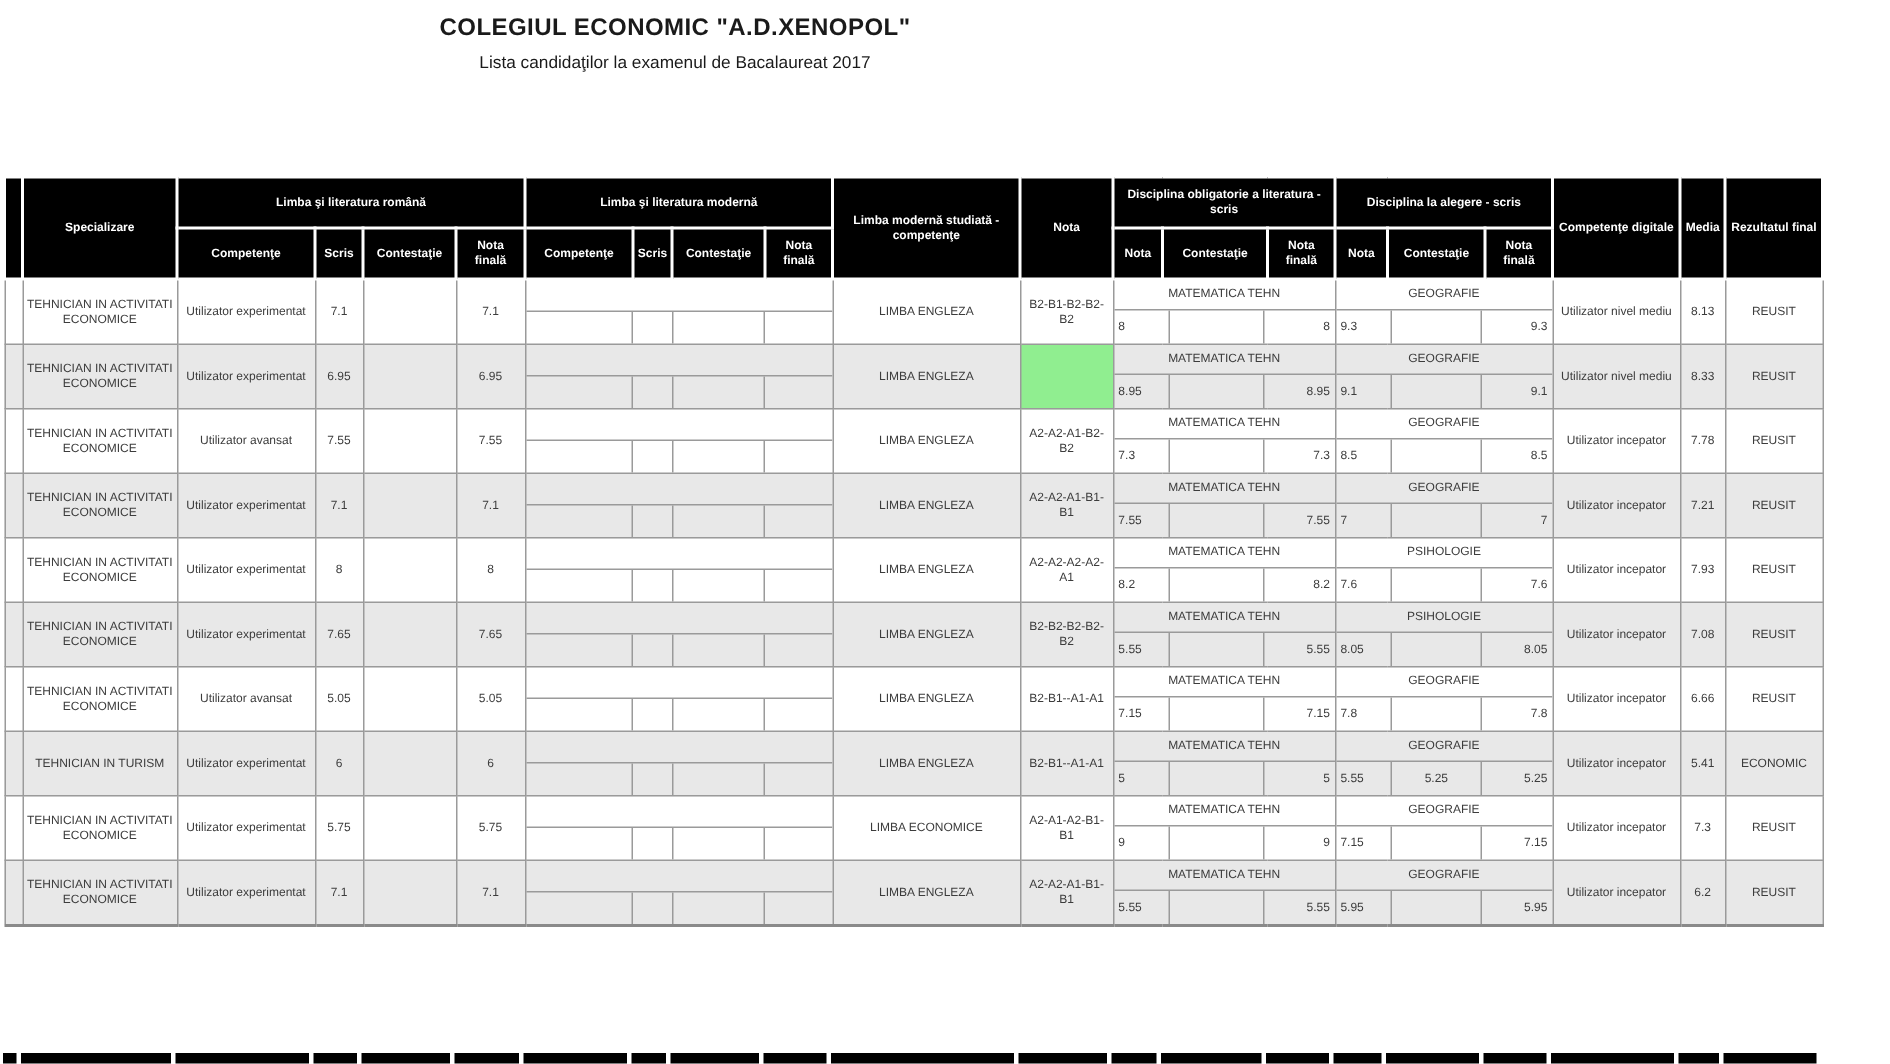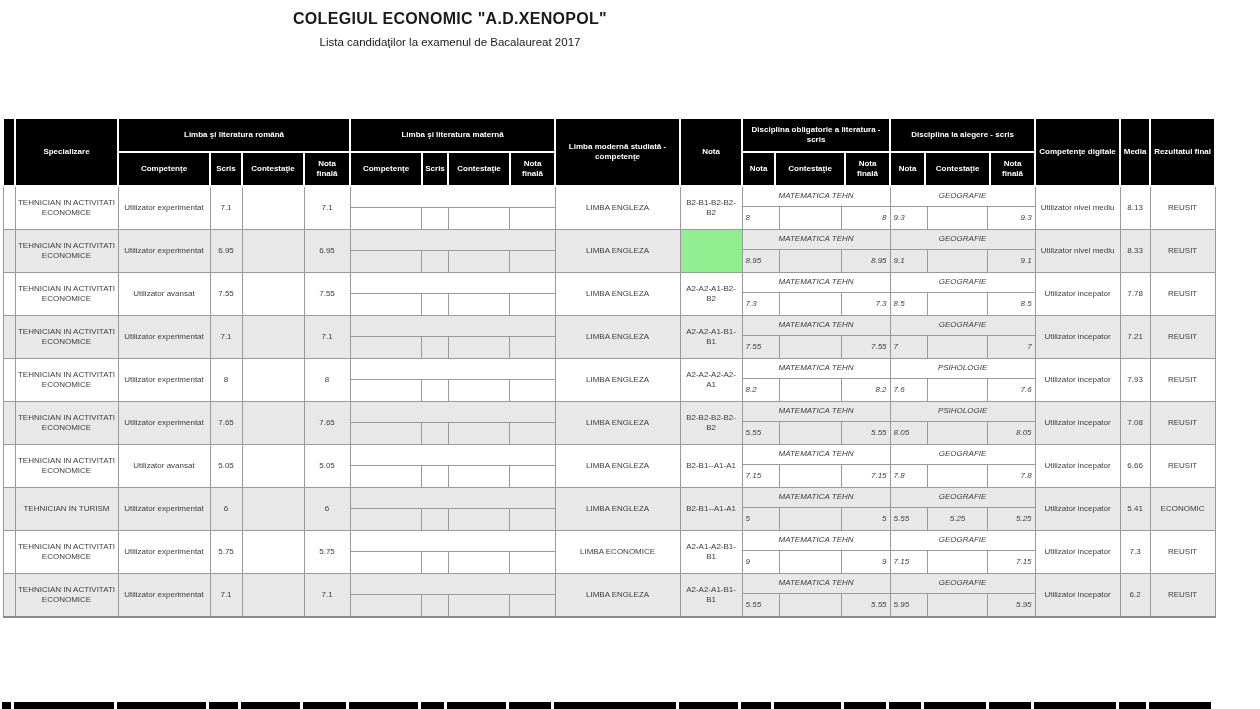--- a/index.html
+++ b/index.html
@@ -31,21 +31,21 @@
   tbody td{
     border:1px solid #9a9a9a;
     text-align:center;vertical-align:middle;
     padding:1px 2px;line-height:1.3;color:#3c3c3c;
   }
   tbody tr.even td{background:#e8e8e8;}
   tbody tr.odd td{background:#ffffff;}
   tbody tr:last-child td{border-bottom:2px solid #8a8a8a;}
   td.spec{text-transform:none;margin-top:43px;}
   
-  td.split, td.disc{padding:0;vertical-align:top;font-style:italic;}
+  td.split, td.disc{padding:0;vertical-align:top;}
   .split-top{height:20px;border-bottom:1px solid #9a9a9a;}
   .split-bot{display:flex;height:21px;}
   .split-bot > div{border-right:1px solid #9a9a9a;}
   .split-bot > div:last-child{border-right:none;}
   .m1{width:35%;} .m2{width:13%;} .m3{width:30%;} .m4{width:22%;}
   
   .disc-top{height:19px;border-bottom:1px solid #9a9a9a;display:flex;align-items:center;justify-content:center;}
   .disc-bot{display:flex;height:22px;}
   .disc-bot > div{display:flex;align-items:center;border-right:1px solid #9a9a9a;}
   .disc-bot > div:last-child{border-right:none;}
@@ -87,21 +87,21 @@
       <col style="width:45px">
     <col style="width:85px">
       <col style="width:30px">
       <col style="width:65px">
   </colgroup>
   <thead>
     <tr>
       <th rowspan="2"></th>
       <th rowspan="2">Specializare</th>
       <th colspan="4">Limba şi literatura română</th>
-      <th colspan="4">Limba şi literatura maternă</th>
+      <th colspan="4">Limba şi literatura modernă</th>
       <th rowspan="2">Limba modernă studiată - competenţe</th>
       <th rowspan="2">Nota</th>
       <th colspan="3">Disciplina obligatorie a literatura - scris</th>
       <th colspan="3">Disciplina la alegere - scris</th>
       <th rowspan="2">Competenţe digitale</th>
       <th rowspan="2">Media</th>
       <th rowspan="2">Rezultatul final</th>
     </tr>
     <tr>
       <th>Competenţe</th>

